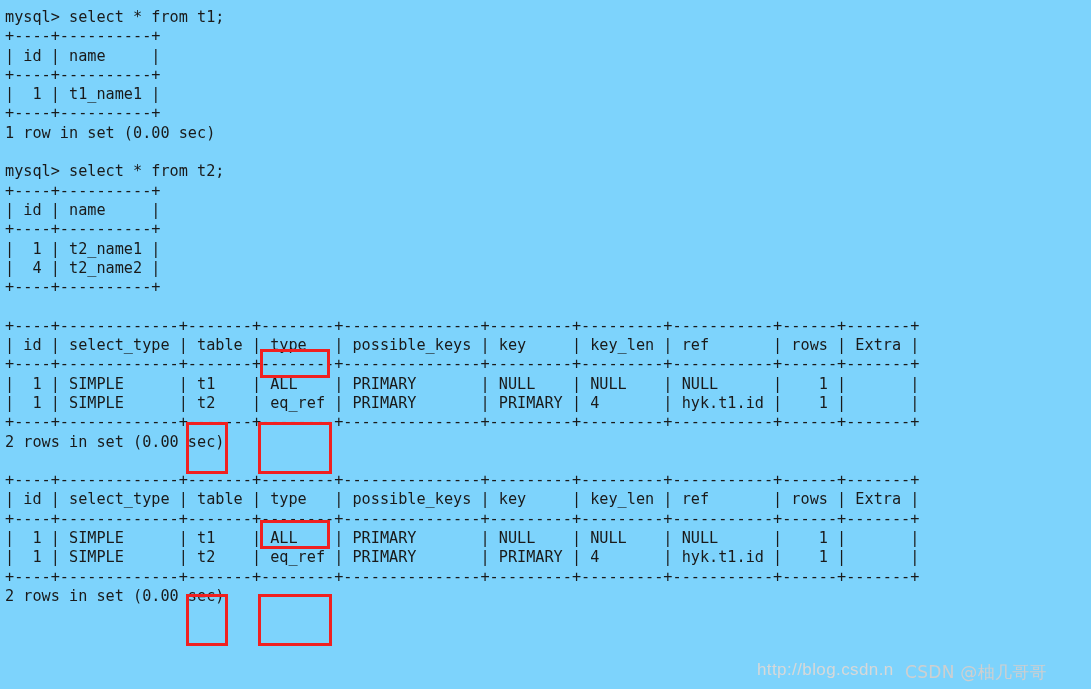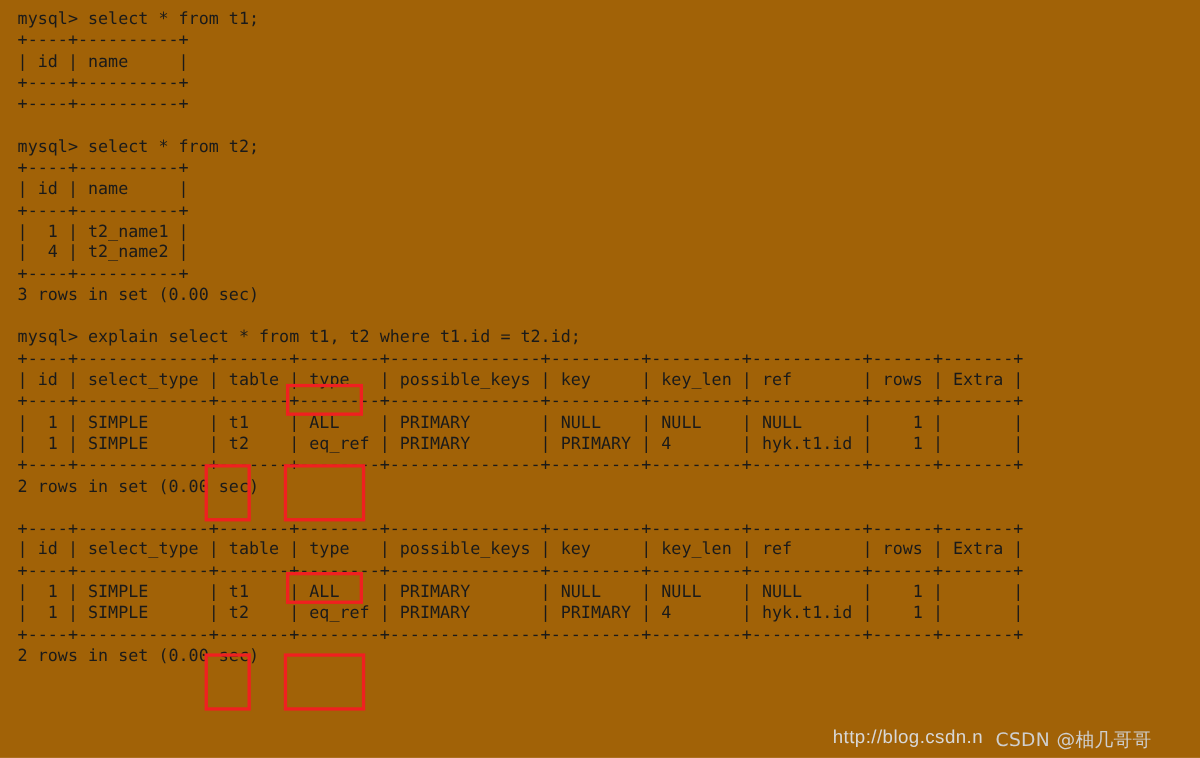--- a/index.html
+++ b/index.html
@@ -13,23 +13,23 @@
     position: relative;
     overflow: hidden;
     font-family: "DejaVu Sans Mono", "Liberation Mono", monospace;
   }
   #terminal {
     position: absolute;
     left: 0;
     top: 0;
     width: 1091px;
     height: 689px;
-    padding: 8px 0 0 16px;
+    padding: 8px 0 0 5px;
     box-sizing: border-box;
-    background: #a16207;
+    background: #7dd3fc;
   }
   .line {
     font-family: "DejaVu Sans Mono", "Liberation Mono", monospace;
     font-size: 15.2px;
     line-height: 19.3px;
     height: 19.3px;
     color: #1a1a1a;
     white-space: pre;
     letter-spacing: 0px;
     -webkit-font-smoothing: antialiased;
@@ -68,32 +68,32 @@
   }
 </style>
 </head>
 <body>
 
 <div id="terminal">
     <div class="line">mysql&gt; select * from t1;</div>
     <div class="line">+----+----------+</div>
     <div class="line">| id | name     |</div>
     <div class="line">+----+----------+</div>
+    <div class="line">|  1 | t1_name1 |</div>
     <div class="line">+----+----------+</div>
+    <div class="line">1 row in set (0.00 sec)</div>
     <div class="line blank"></div>
     <div class="line">mysql&gt; select * from t2;</div>
     <div class="line">+----+----------+</div>
     <div class="line">| id | name     |</div>
     <div class="line">+----+----------+</div>
     <div class="line">|  1 | t2_name1 |</div>
     <div class="line">|  4 | t2_name2 |</div>
     <div class="line">+----+----------+</div>
-    <div class="line">3 rows in set (0.00 sec)</div>
     <div class="line blank"></div>
-    <div class="line">mysql&gt; explain select * from t1, t2 where t1.id = t2.id;</div>
     <div class="line">+----+-------------+-------+--------+---------------+---------+---------+-----------+------+-------+</div>
     <div class="line">| id | select_type | table | type   | possible_keys | key     | key_len | ref       | rows | Extra |</div>
     <div class="line">+----+-------------+-------+--------+---------------+---------+---------+-----------+------+-------+</div>
     <div class="line">|  1 | SIMPLE      | t1    | ALL    | PRIMARY       | NULL    | NULL    | NULL      |    1 |       |</div>
     <div class="line">|  1 | SIMPLE      | t2    | eq_ref | PRIMARY       | PRIMARY | 4       | hyk.t1.id |    1 |       |</div>
     <div class="line">+----+-------------+-------+--------+---------------+---------+---------+-----------+------+-------+</div>
     <div class="line">2 rows in set (0.00 sec)</div>
     <div class="line blank"></div>
     <div class="line">+----+-------------+-------+--------+---------------+---------+---------+-----------+------+-------+</div>
     <div class="line">| id | select_type | table | type   | possible_keys | key     | key_len | ref       | rows | Extra |</div>

